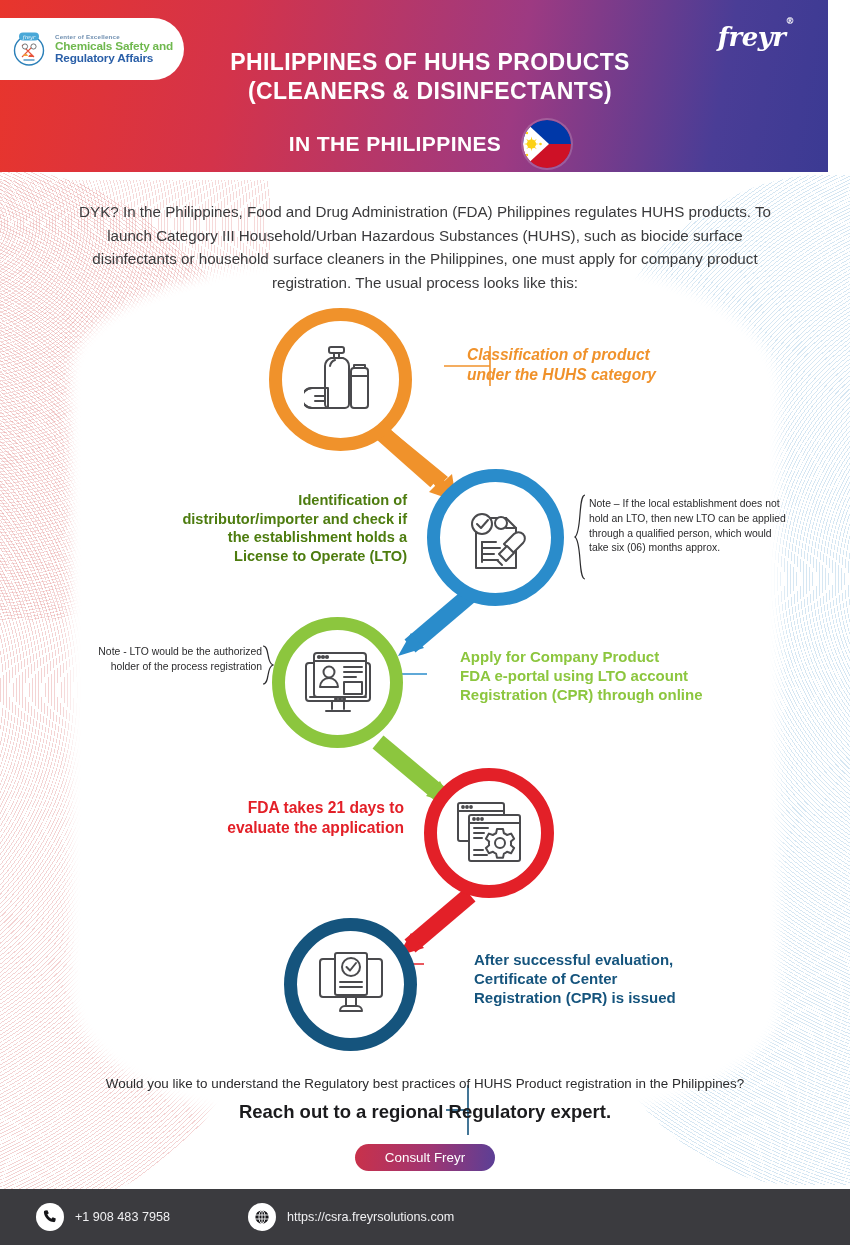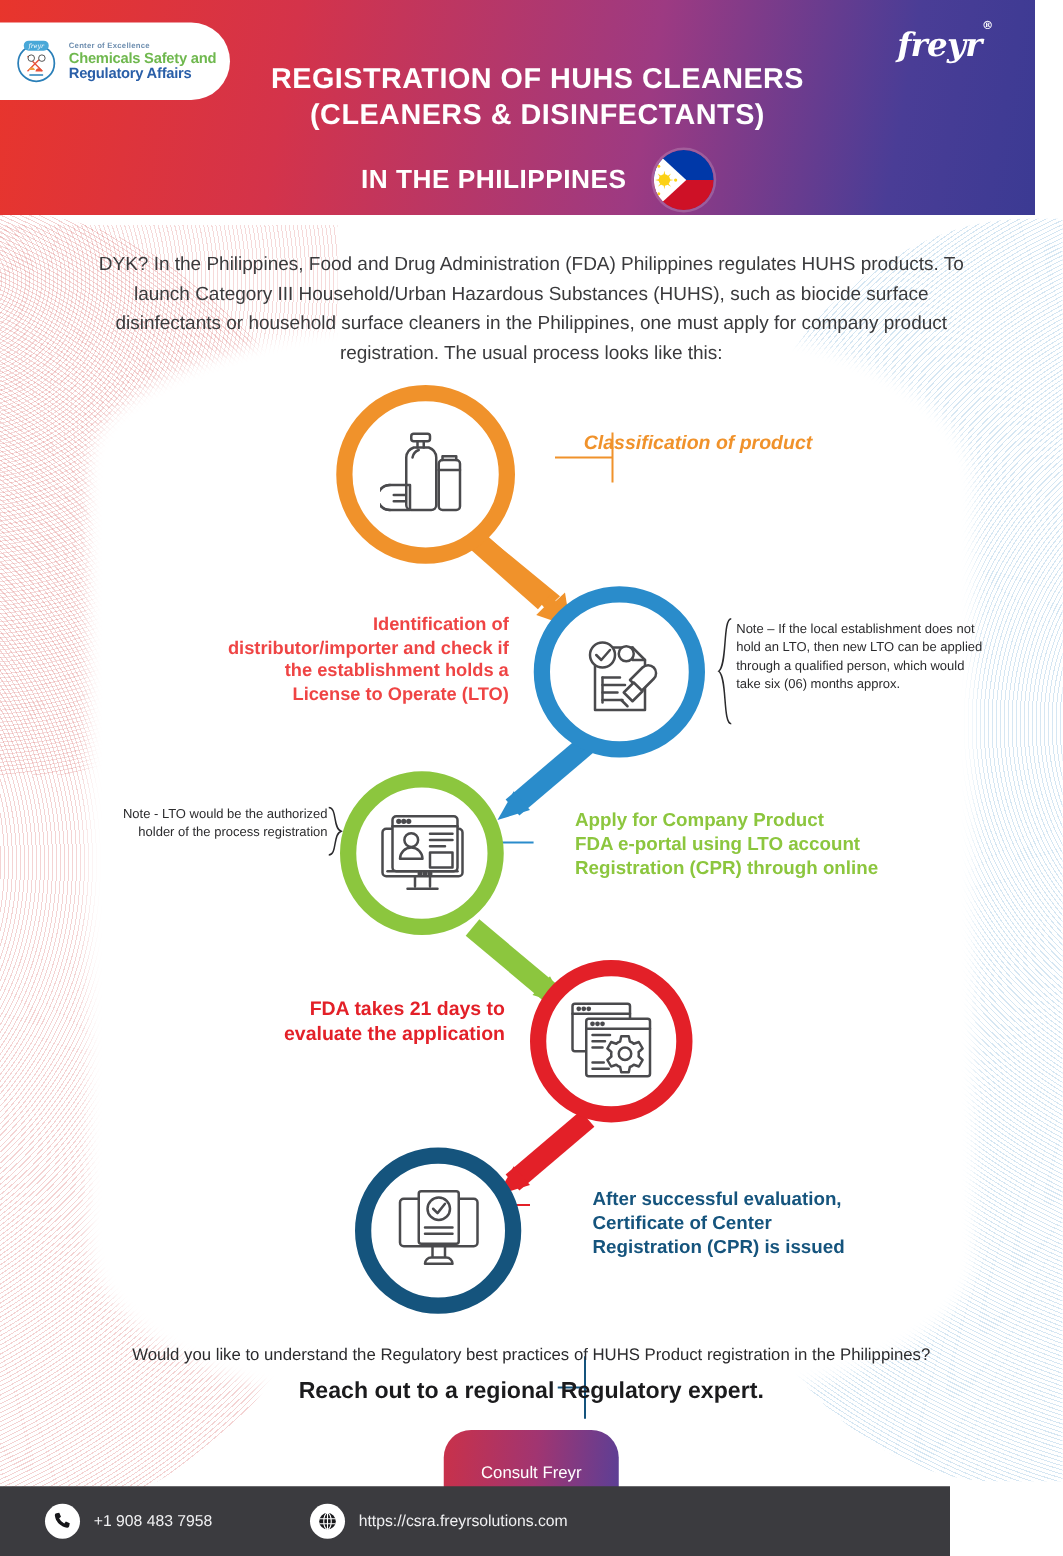--- a/index.html
+++ b/index.html
@@ -102,29 +102,29 @@
   }
   .note .ln{ display:block; }
 
   
   .cta{
     position:absolute; left:70px; top:1075px; width:710px; text-align:center;
   }
   .cta-q{ font-size:13.4px; color:#2b2b2d; line-height:1.4; }
   .cta-h{ font-size:18.5px; color:#1b1b1d; font-weight:700; margin-top:7px; }
   .cta-btn{
-    display:inline-block; margin-top:21px; padding:26px 30px; border-radius:22px;
+    display:inline-block; margin-top:21px; padding:6px 30px; border-radius:22px;
     background:linear-gradient(95deg,#c9314a 0%,#a13571 52%,#5b3f96 100%);
     color:#fff; font-size:13.4px; border:none; cursor:pointer;
     font-family:"Liberation Sans", sans-serif;
   }
 
   
   .footer{
-    position:absolute; left:0; bottom:0; width:760px; height:56px;
+    position:absolute; left:0; bottom:0; width:850px; height:56px;
     background:#3b3b3f; display:flex; align-items:center;
   }
   .f-item{ display:flex; align-items:center; gap:11px; color:#f0f0f2; font-size:12.6px; }
   .f-item:nth-child(1){ margin-left:36px; }
   .f-item:nth-child(2){ margin-left:78px; }
   .f-item:nth-child(3){ margin-left:82px; }
   .f-ic{
     width:28px; height:28px; border-radius:50%; background:#fff;
     display:flex; align-items:center; justify-content:center; flex:0 0 28px;
   }
@@ -159,21 +159,21 @@
       <div class="logo-l1">Chemicals Safety and</div>
       <div class="logo-l2">Regulatory Affairs</div>
     </div>
   </div>
 
   <div class="freyr-logo">
     <span>freyr</span><sup>®</sup>
   </div>
 
   <div class="title-wrap">
-    <div class="title-l1">REGISTRATION OF HUHS CLEANERS</div>
+    <div class="title-l1">PHILIPPINES OF HUHS PRODUCTS</div>
     <div class="title-l1">(CLEANERS &amp; DISINFECTANTS)</div>
     <div class="title-l3-row">
       <div class="title-l3">IN THE PHILIPPINES</div>
       <div class="ph-flag">
         <svg width="48" height="48" viewBox="0 0 48 48">
           <defs>
               <clipPath id="fc">
                 <circle cx="24" cy="24" r="24"></circle>
               </clipPath>
             </defs>
@@ -247,20 +247,21 @@
       </span>
     </div>
     <div class="connector" style="left:175px; top:58px; width:66px; height:1px;">
       <svg width="66" height="44" viewBox="0 0 66 44" style="position:absolute;top:-22px;left:0;">
         <path d="M0 22 H46" stroke="#F0922B" stroke-width="1.6"></path>
         <path d="M46 2 V42" stroke="#F0922B" stroke-width="1.6"></path>
       </svg>
     </div>
     <div class="label" style="left:198px; top:37px; width:260px; color:#F0922B; font-size:15.6px;">
       <span class="ln">Classification of product</span>
+      <span class="ln">under the HUHS category</span>
     </div>
   </div>
 
   <div class="node" style="left:427px; top:469px;">
     <div class="ring" style="width:137px;height:137px;border:13px solid #2A8CCB;">
       <span>
         <svg width="72" height="72" viewBox="0 0 72 72">
           <g fill="none" stroke="#4a4a4d" stroke-width="2" stroke-linejoin="round" stroke-linecap="round">
             <path d="M16 16 h30 l10 10 v40 h-40 z"></path>
             <path d="M46 16 v10 h10"></path>
@@ -277,21 +278,21 @@
           </g>
         </svg>
       </span>
     </div>
     <div class="connector">
       <svg width="62" height="44" viewBox="0 0 62 44" style="position:absolute;left:-62px;top:46px;">
         <path d="M62 22 H16" stroke="#2A8CCB" stroke-width="1.6"></path>
         <path d="M16 0 V44" stroke="#2A8CCB" stroke-width="1.6"></path>
       </svg>
     </div>
-    <div class="label" style="left:-360px; top:22px; width:340px; color:#ef4444; font-size:14.6px; text-align:right;">
+    <div class="label" style="left:-360px; top:22px; width:340px; color:#4d7c0f; font-size:14.6px; text-align:right;">
       <span class="ln">Identification of</span>
       <span class="ln">distributor/importer and check if</span>
       <span class="ln">the establishment holds a</span>
       <span class="ln">License to Operate (LTO)</span>
     </div>
 
     <svg width="14" height="86" viewBox="0 0 14 86" style="position:absolute;left:146px;top:25px;">
       <path d="M12 1 C5 1 9 38 2 43 C9 48 5 85 12 85" stroke="#2b2b2d" stroke-width="1.2" fill="none"></path>
     </svg>
     <div class="note" style="left:162px; top:28px; width:262px;">

